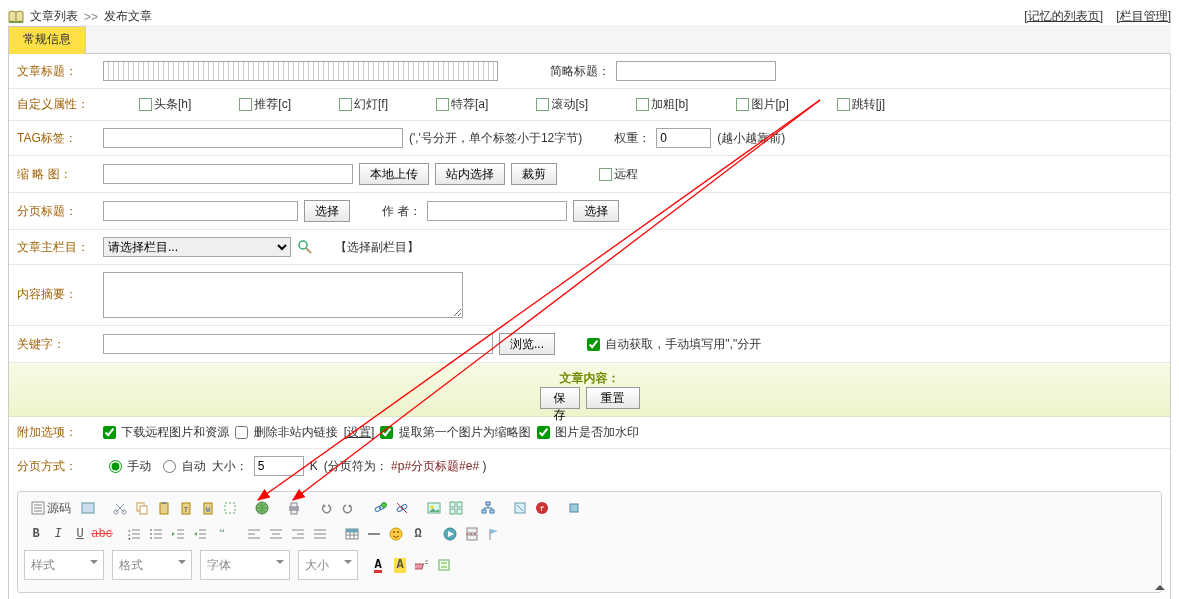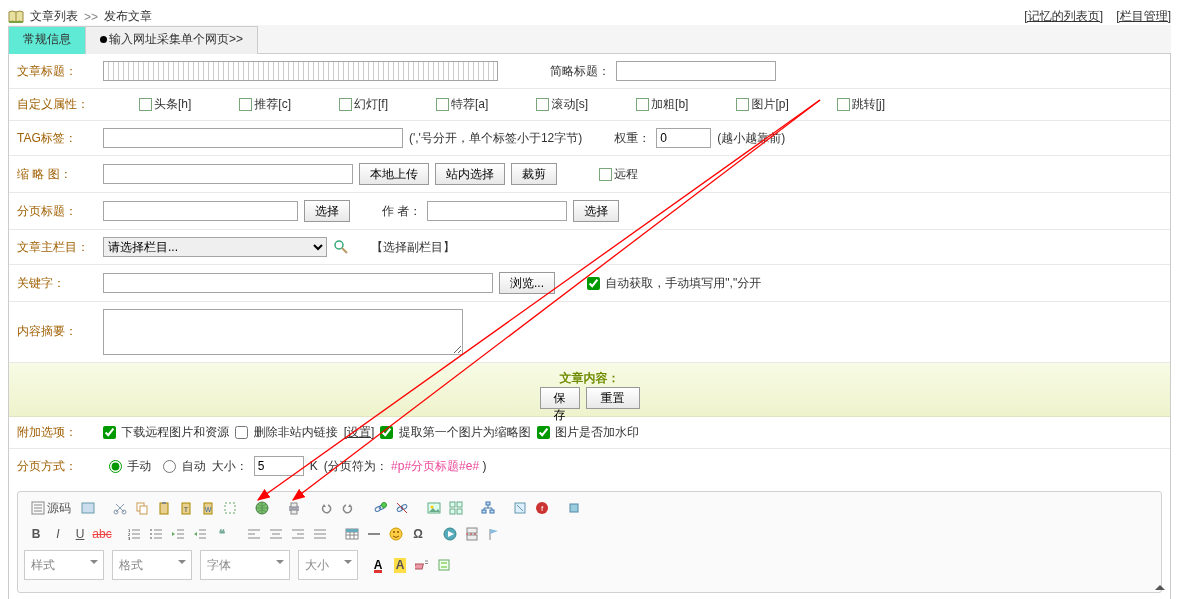--- a/index.html
+++ b/index.html
@@ -7,21 +7,21 @@
 .page { padding: 8px; }
 
 .breadcrumb-row { display: flex; justify-content: space-between; align-items: center; }
 .breadcrumb { display: flex; align-items: center; gap: 6px; }
 .book-icon { width: 16px; height: 14px; }
 .breadcrumb a { color: #333; text-decoration: none; }
 .breadcrumb .sep { color: #888; }
 .top-links a { color: #333; text-decoration: underline; margin-left: 10px; }
 
 .tabs { border-bottom: 1px solid #ccc; display: flex; background: #f5f5f5; }
-.tab { padding: 4px 14px 6px; border: 1px solid #ccc; border-bottom: none; background: #5eead4; margin-right: -1px; font-size: 12px; cursor: pointer; position: relative; top: 1px; }
+.tab { padding: 4px 14px 6px; border: 1px solid #ccc; border-bottom: none; background: #fde047; margin-right: -1px; font-size: 12px; cursor: pointer; position: relative; top: 1px; }
 .tab.inactive { background: #f0f0f0; }
 .dot { display: inline-block; width: 7px; height: 7px; background: #000; border-radius: 50%; vertical-align: middle; margin-right: 2px; }
 
 .form-area { border: 1px solid #ccc; border-top: none; }
 .row { display: flex; align-items: center; padding: 7px 8px; border-bottom: 1px solid #e8e8e8; flex-wrap: wrap; gap: 6px; }
 .row.noborder { border-bottom: none; }
 .label { width: 80px; color: #a16207; flex-shrink: 0; }
 
 input[type=text] { border: 1px solid #a5a5a5; height: 20px; padding: 1px 3px; font-size: 12px; }
 textarea { border: 1px solid #a5a5a5; padding: 2px; font-size: 12px; font-family: inherit; }
@@ -34,26 +34,26 @@
 .attr-item { display: inline-flex; align-items: center; margin-right: 6px; padding-left: 36px; }
 .attr-item .cb { width: 13px; height: 13px; border: 1px solid #7aa77a; background: #fff; display: inline-block; margin-right: 2px; }
 
 .mag-icon { width: 16px; height: 16px; display: inline-block; }
 .link-blue { color: #333; text-decoration: none; }
 
 .content-header { background: linear-gradient(#f8fbe5,#eef3cc); padding: 7px 8px; display: flex; align-items: center; border-bottom: 1px solid #e0e4c0; flex-direction: column; }
 .content-header .lbl { color: #6e8b00; font-weight: bold; }
 .content-header .btns { display: flex; gap: 6px; }
 
-.red-text { color: #ec4899; margin-top: 35px; }
+.red-text { color: #7f1d1d; margin-top: 35px; }
 
 .editor-wrap { margin: 8px; border: 1px solid #d0d0d0; border-radius: 3px; background: #fafafa; padding: 6px; }
 .ed-row { display: flex; flex-wrap: wrap; gap: 8px; margin-bottom: 6px; align-items: center; }
 .ed-group { display: flex; gap: 2px; align-items: center; padding: 0 2px; }
-.ed-btn { width: 20px; height: 20px; border: 1px solid transparent; background: transparent; display: flex; align-items: center; justify-content: center; cursor: pointer; border-radius: 2px; font-size: 12px; color: #555; }
+.ed-btn { width: 20px; height: 20px; border: 1px solid transparent; background: transparent; display: flex; align-items: center; justify-content: center; cursor: pointer; border-radius: 2px; font-size: 12px; color: #555; font-family: Liberation Mono, monospace; }
 .ed-btn svg { width: 14px; height: 14px; }
 .ed-source { width: auto; padding: 0 4px; gap: 2px; }
 .ed-dd { border: 1px solid #ccc; background: #fff; height: 30px; padding: 0 18px 0 6px; font-size: 12px; color: #888; position: relative; cursor: pointer; display: flex; align-items: center; }
 .ed-dd::after { content: ""; position: absolute; right: 5px; top: 9px; border: 4px solid transparent; border-top-color: #888; }
 
 .arrow-overlay { position: absolute; top: 0; left: 0; pointer-events: none; }
 
 .expand-caret { position: absolute; right: 14px; bottom: 20px; width: 0; height: 0; border: 5px solid transparent; border-bottom-color: #555; cursor: pointer; }
 </style>
 </head>
@@ -73,21 +73,20 @@
       <span>发布文章</span>
     </div>
     <div class="top-links">
       <a href="#">[记忆的列表页]</a>
       <a href="#">[栏目管理]</a>
     </div>
   </div>
 
   <div class="tabs">
     <div class="tab">常规信息</div>
-    <div class="tab inactive"><span class="dot"></span><span>输入网址采集单个网页&gt;&gt;</span></div>
   </div>
 
   <div class="form-area">
 
     <div class="row">
       <div class="label">文章标题：</div>
       <div class="title-ruler"></div>
       <div style="width:40px"></div>
       <span>简略标题：</span>
       <input type="text" style="width: 160px;">
@@ -156,40 +155,40 @@
       <input type="text" style="width: 195px;">
       <button class="btn">选择</button>
       <span style="width:20px"></span>
       <span>作   者：</span>
       <input type="text" style="width: 140px;">
       <button class="btn">选择</button>
     </div>
 
     <div class="row">
       <div class="label">文章主栏目：</div>
-      <select style="width:224px"><option>请选择栏目...</option></select>
+      <select style="width:188px"><option>请选择栏目...</option></select>
       <span class="mag-icon"><svg viewBox="0 0 16 16">
             <circle cx="6" cy="6" r="4" fill="none" stroke="#3a7" stroke-width="1.5"></circle>
             <line x1="9" y1="9" x2="14" y2="14" stroke="#b96" stroke-width="2"></line>
           </svg></span>
       <span style="width:10px"></span>
       <a href="#" class="link-blue">【选择副栏目】</a>
     </div>
 
+    <div class="row" style="align-items:flex-start">
+      <div class="label" style="padding-top:14px">内容摘要：</div>
+      <textarea style="width: 360px; height: 46px;"></textarea>
+    </div>
+
     <div class="row">
       <div class="label">关键字：</div>
       <input type="text" style="width: 390px;">
       <button class="btn">浏览...</button>
       <span style="width:20px"></span>
       <label><input type="checkbox" checked="" style=""> <span>自动获取，手动填写用","分开</span></label>
-    </div>
-
-    <div class="row" style="align-items:flex-start">
-      <div class="label" style="padding-top:14px">内容摘要：</div>
-      <textarea style="width: 360px; height: 46px;"></textarea>
     </div>
 
     <div class="content-header">
       <span class="lbl">文章内容：</span>
       <span class="btns">
         <button class="btn" style="width:40px">保存</button>
         <button class="btn" style="width:54px">重置</button>
       </span>
     </div>
 

